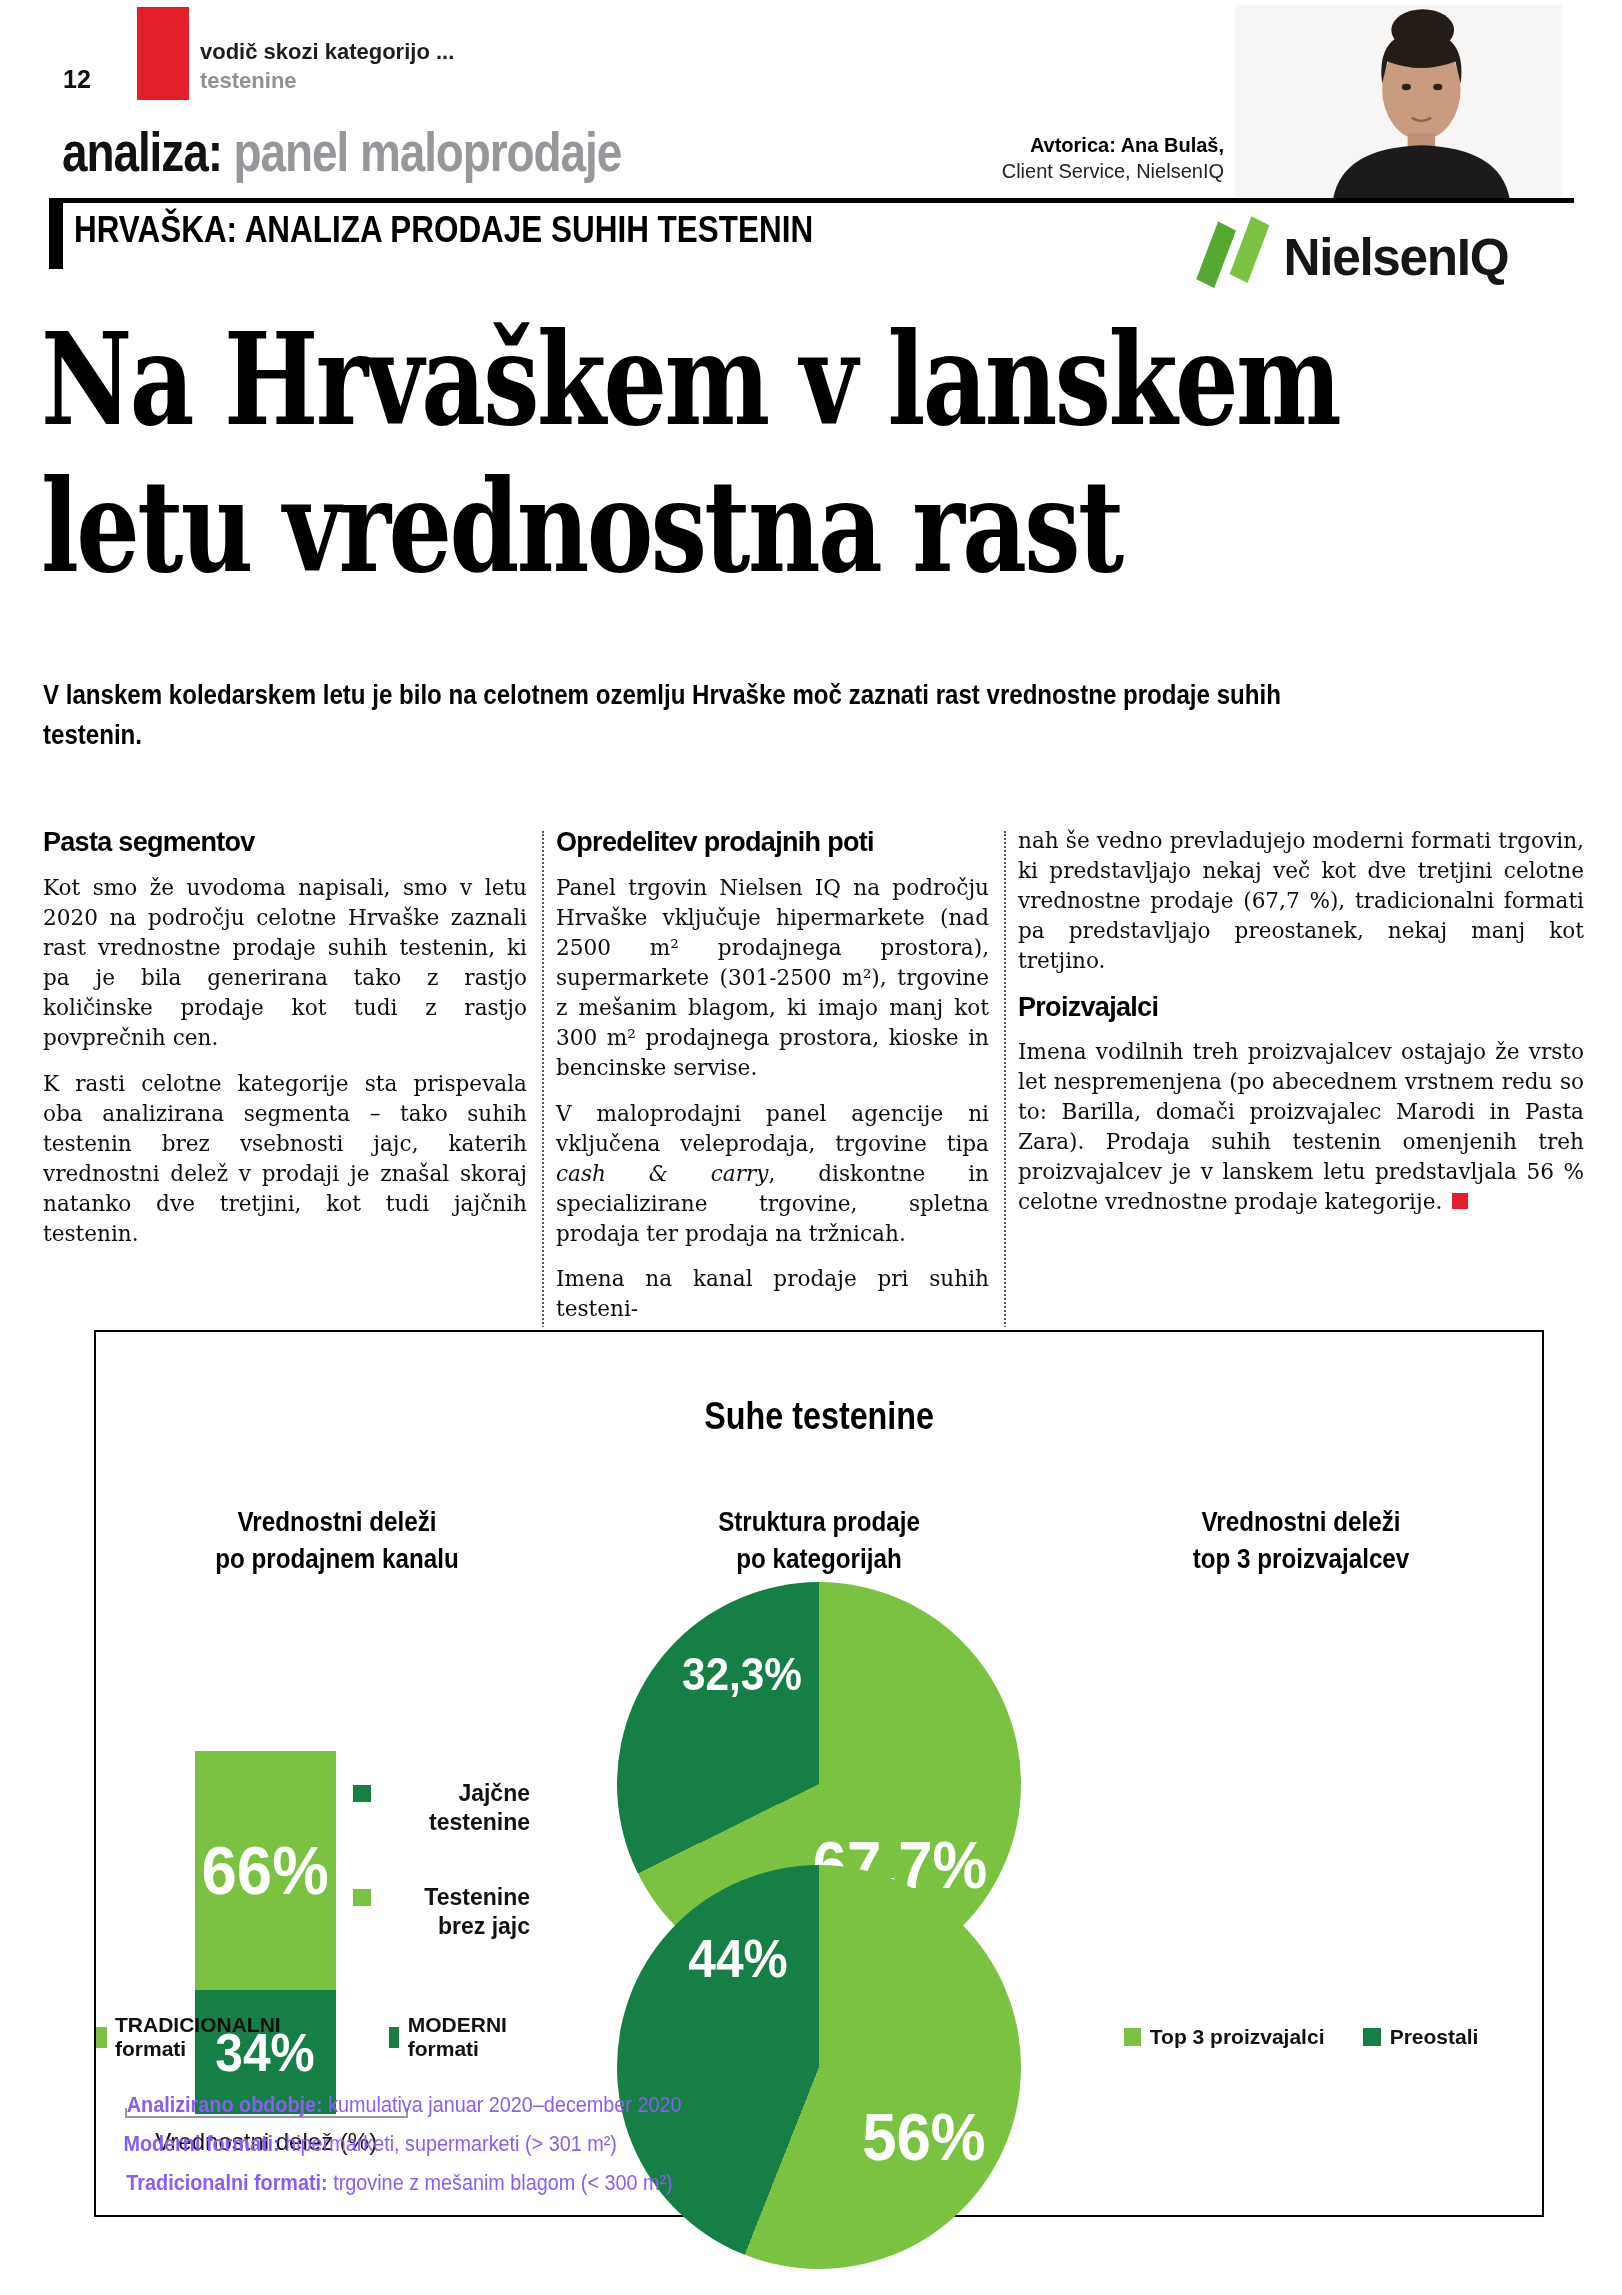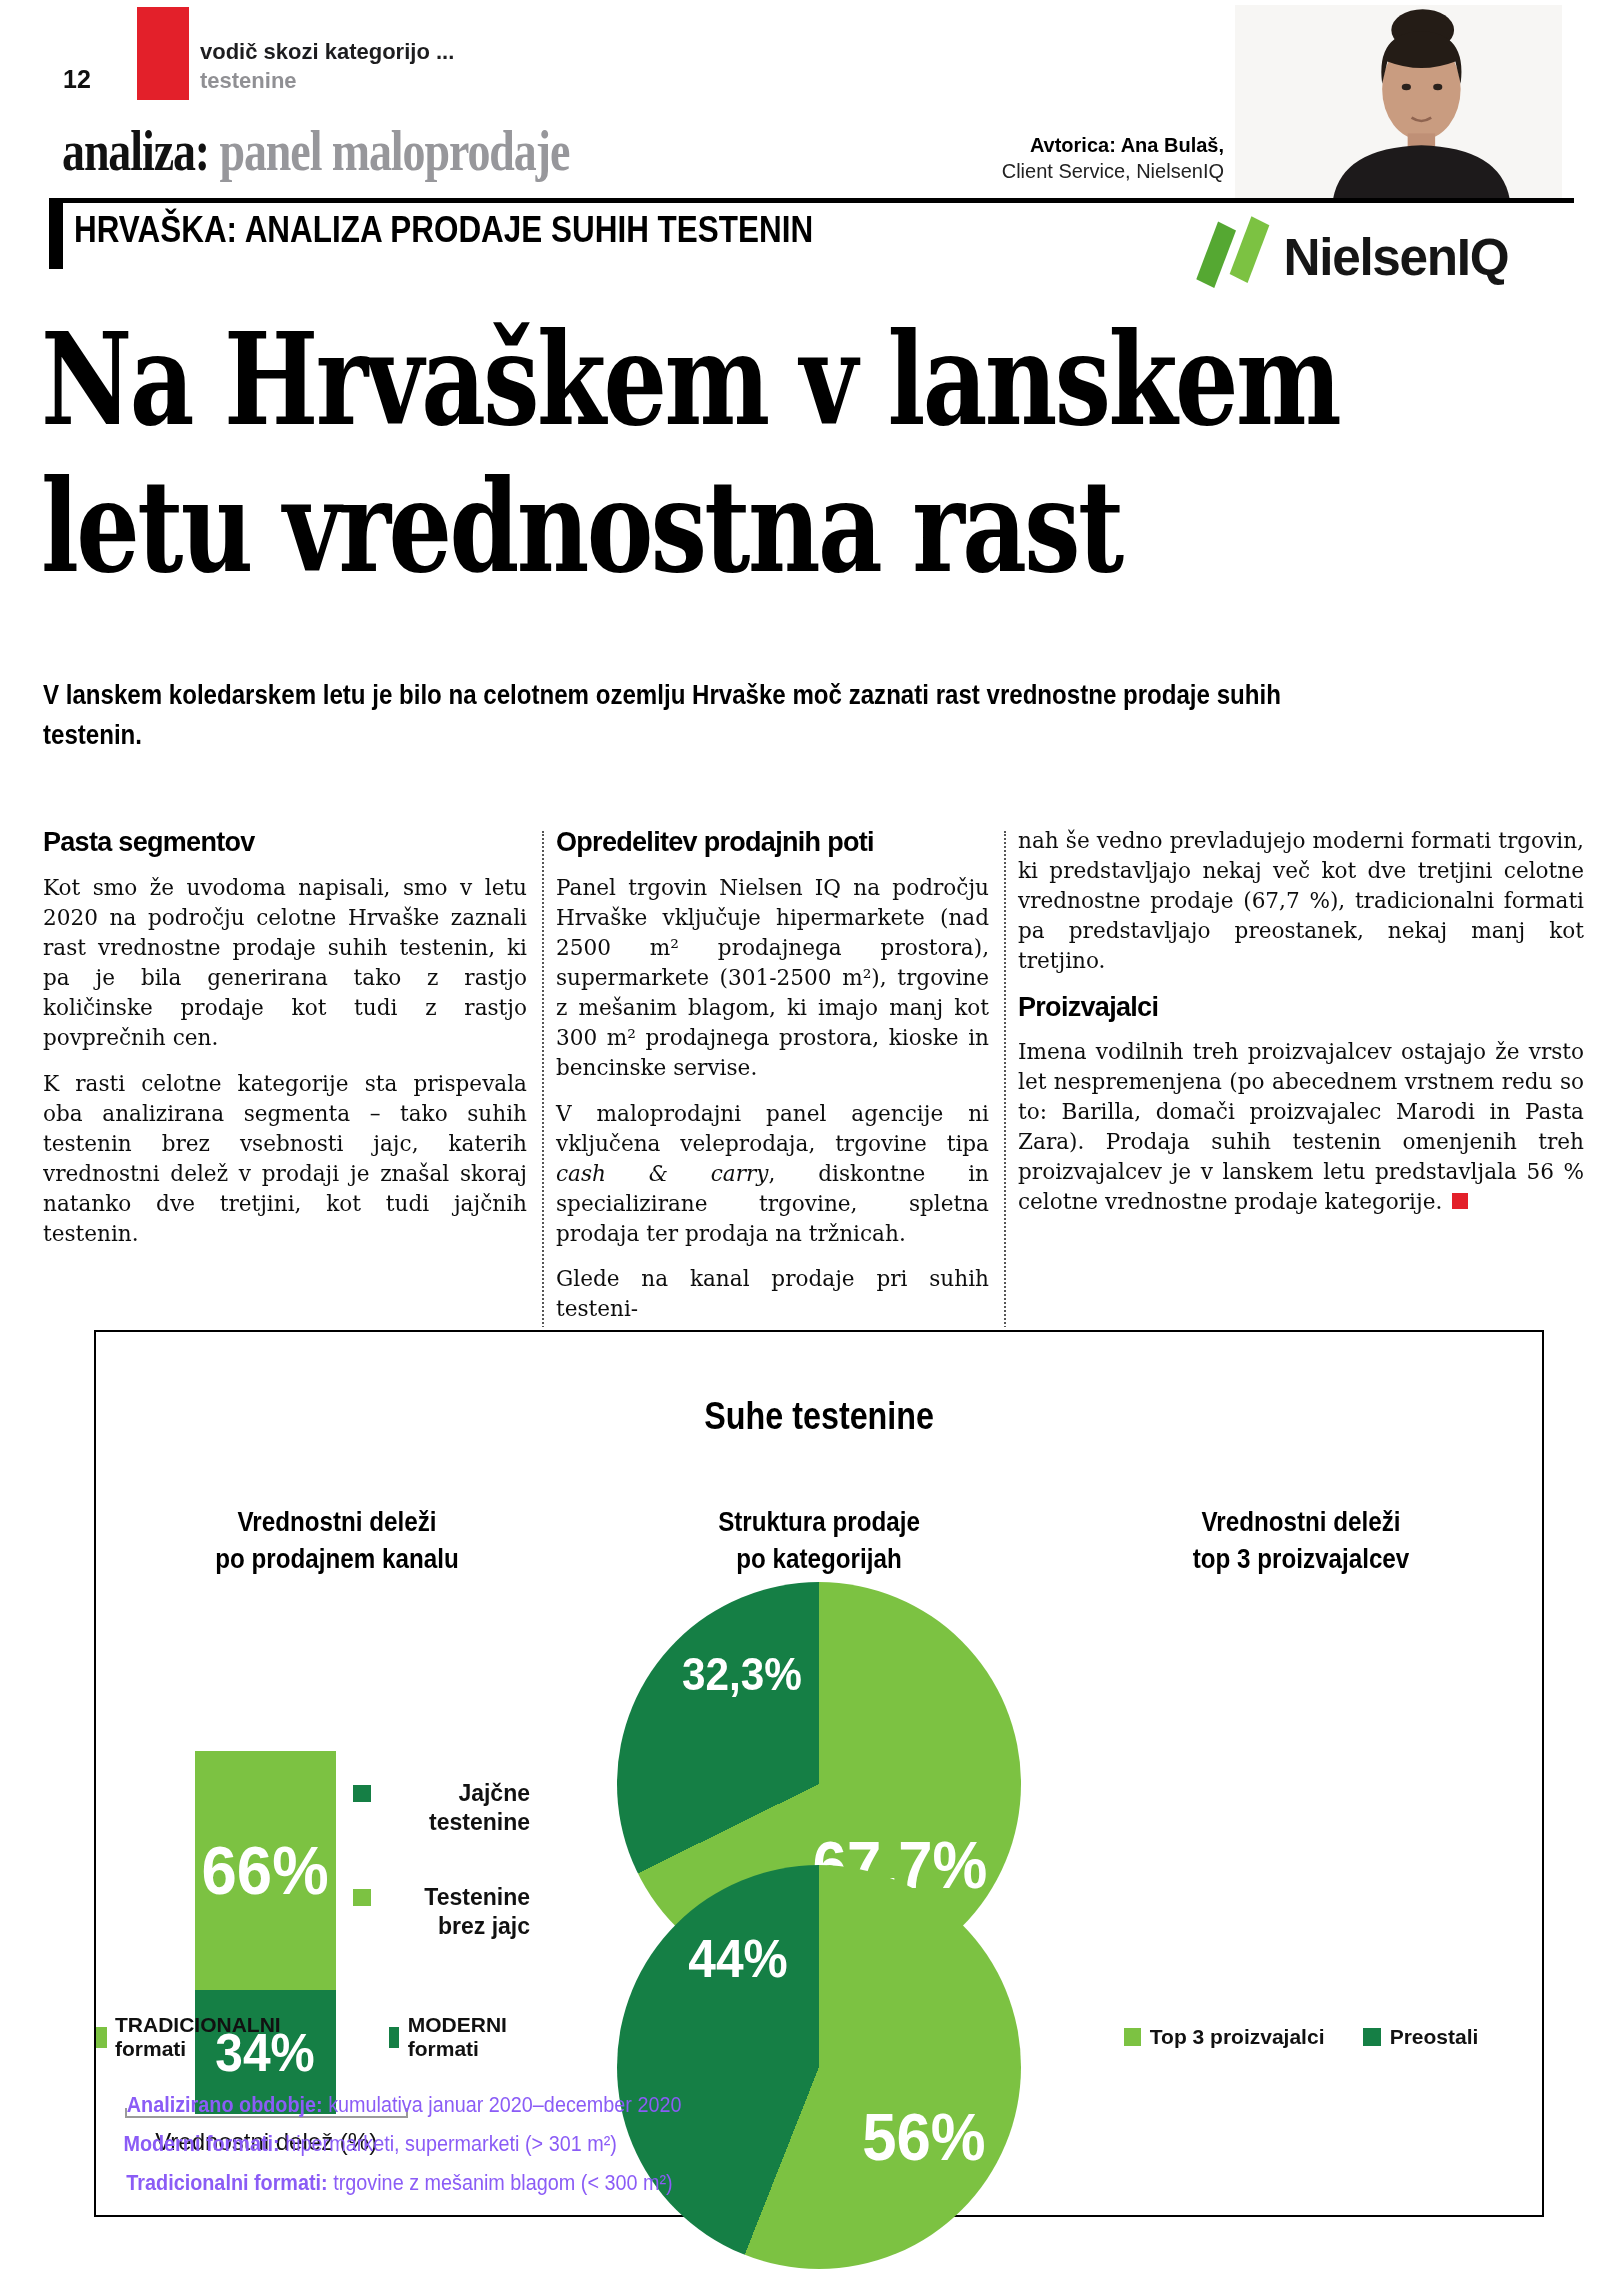--- a/index.html
+++ b/index.html
@@ -5,21 +5,21 @@
   html,body{margin:0;padding:0;background:#e8e8e8}
   .page{position:relative;width:1623px;height:2295px;background:#fff;margin:0 auto;
         font-family:"Liberation Sans",sans-serif;color:#111;overflow:hidden}
 
   
   .pagenum{position:absolute;left:63px;top:65px;font-size:25px;font-weight:bold}
   .redrect{position:absolute;left:137px;top:6.5px;width:52px;height:93px;background:#e3202a}
   .kicker-top{position:absolute;left:200px;top:37px;font-size:22px;font-weight:600;line-height:29.4px}
   .k1{color:#1d1d1f}.k2{color:#909094}
   .section-title{position:absolute;left:62px;top:119px;font-size:56px;font-weight:bold;
-                 font-family:Liberation Serif, serif;letter-spacing:-1.3px}
+                 font-family:Liberation Sans, sans-serif;letter-spacing:-1.3px}
   .cond{display:inline-block;transform:scaleX(.82);transform-origin:0 60%;white-space:nowrap}
   .condk{display:inline-block;transform:scaleX(.85);transform-origin:0 50%;white-space:nowrap}
   .graytxt{color:#97979b}
   .author{position:absolute;left:818px;top:133px;width:406px;text-align:right;font-size:20px;line-height:25.5px}
   .a1{font-weight:bold;color:#000}
   .a2{color:#222}
   .photo{position:absolute;left:1235px;top:5.2px;width:327px;height:194px;background:#f7f6f4;overflow:hidden}
 
   .rule{position:absolute;left:49px;top:198px;width:1525px;height:4.6px;background:#000}
   .vbar{position:absolute;left:49px;top:198px;width:13.7px;height:71px;background:#000}
@@ -135,21 +135,21 @@
     <div class="col">
       <h3>Pasta segmentov</h3>
       <p>Kot smo že uvodoma napisali, smo v letu 2020 na področju celotne Hrvaške zaznali rast vrednostne prodaje suhih testenin, ki pa je bila generirana tako z rastjo količinske prodaje kot tudi z rastjo povprečnih cen.</p>
       <p>K rasti celotne kategorije sta prispevala oba analizirana segmenta – tako suhih testenin brez vsebnosti jajc, katerih vrednostni delež v prodaji je znašal skoraj natanko dve tretjini, kot tudi jajčnih testenin.</p>
     </div>
     <div class="gut"></div>
     <div class="col">
       <h3>Opredelitev prodajnih poti</h3>
       <p>Panel trgovin Nielsen IQ na področju Hrvaške vključuje hipermarkete (nad 2500 m² prodajnega prostora), supermarkete (301-2500 m²), trgovine z mešanim blagom, ki imajo manj kot 300 m² prodajnega prostora, kioske in bencinske servise.</p>
       <p><span>V maloprodajni panel agencije ni vključena veleprodaja, trgovine tipa </span><i>cash &amp; carry</i><span>, diskontne in specializirane trgovine, spletna prodaja ter prodaja na tržnicah.</span></p>
-      <p>Glede na kanal prodaje pri suhih testeni-</p>
+      <p>Imena na kanal prodaje pri suhih testeni-</p>
     </div>
     <div class="gut"></div>
     <div class="col">
       <p>nah še vedno prevladujejo moderni formati trgovin, ki predstavljajo nekaj več kot dve tretjini celotne vrednostne prodaje (67,7 %), tradicionalni formati pa predstavljajo preostanek, nekaj manj kot tretjino.</p>
       <h3>Proizvajalci</h3>
       <p><span>Imena vodilnih treh proizvajalcev ostajajo že vrsto let nespremenjena (po abecednem vrstnem redu so to: Barilla, domači proizvajalec Marodi in Pasta Zara). Prodaja suhih testenin omenjenih treh proizvajalcev je v lanskem letu predstavljala 56 % celotne vrednostne prodaje kategorije.</span><span class="endmark"></span></p>
     </div>
   </div>
 
   <div class="chartbox">

